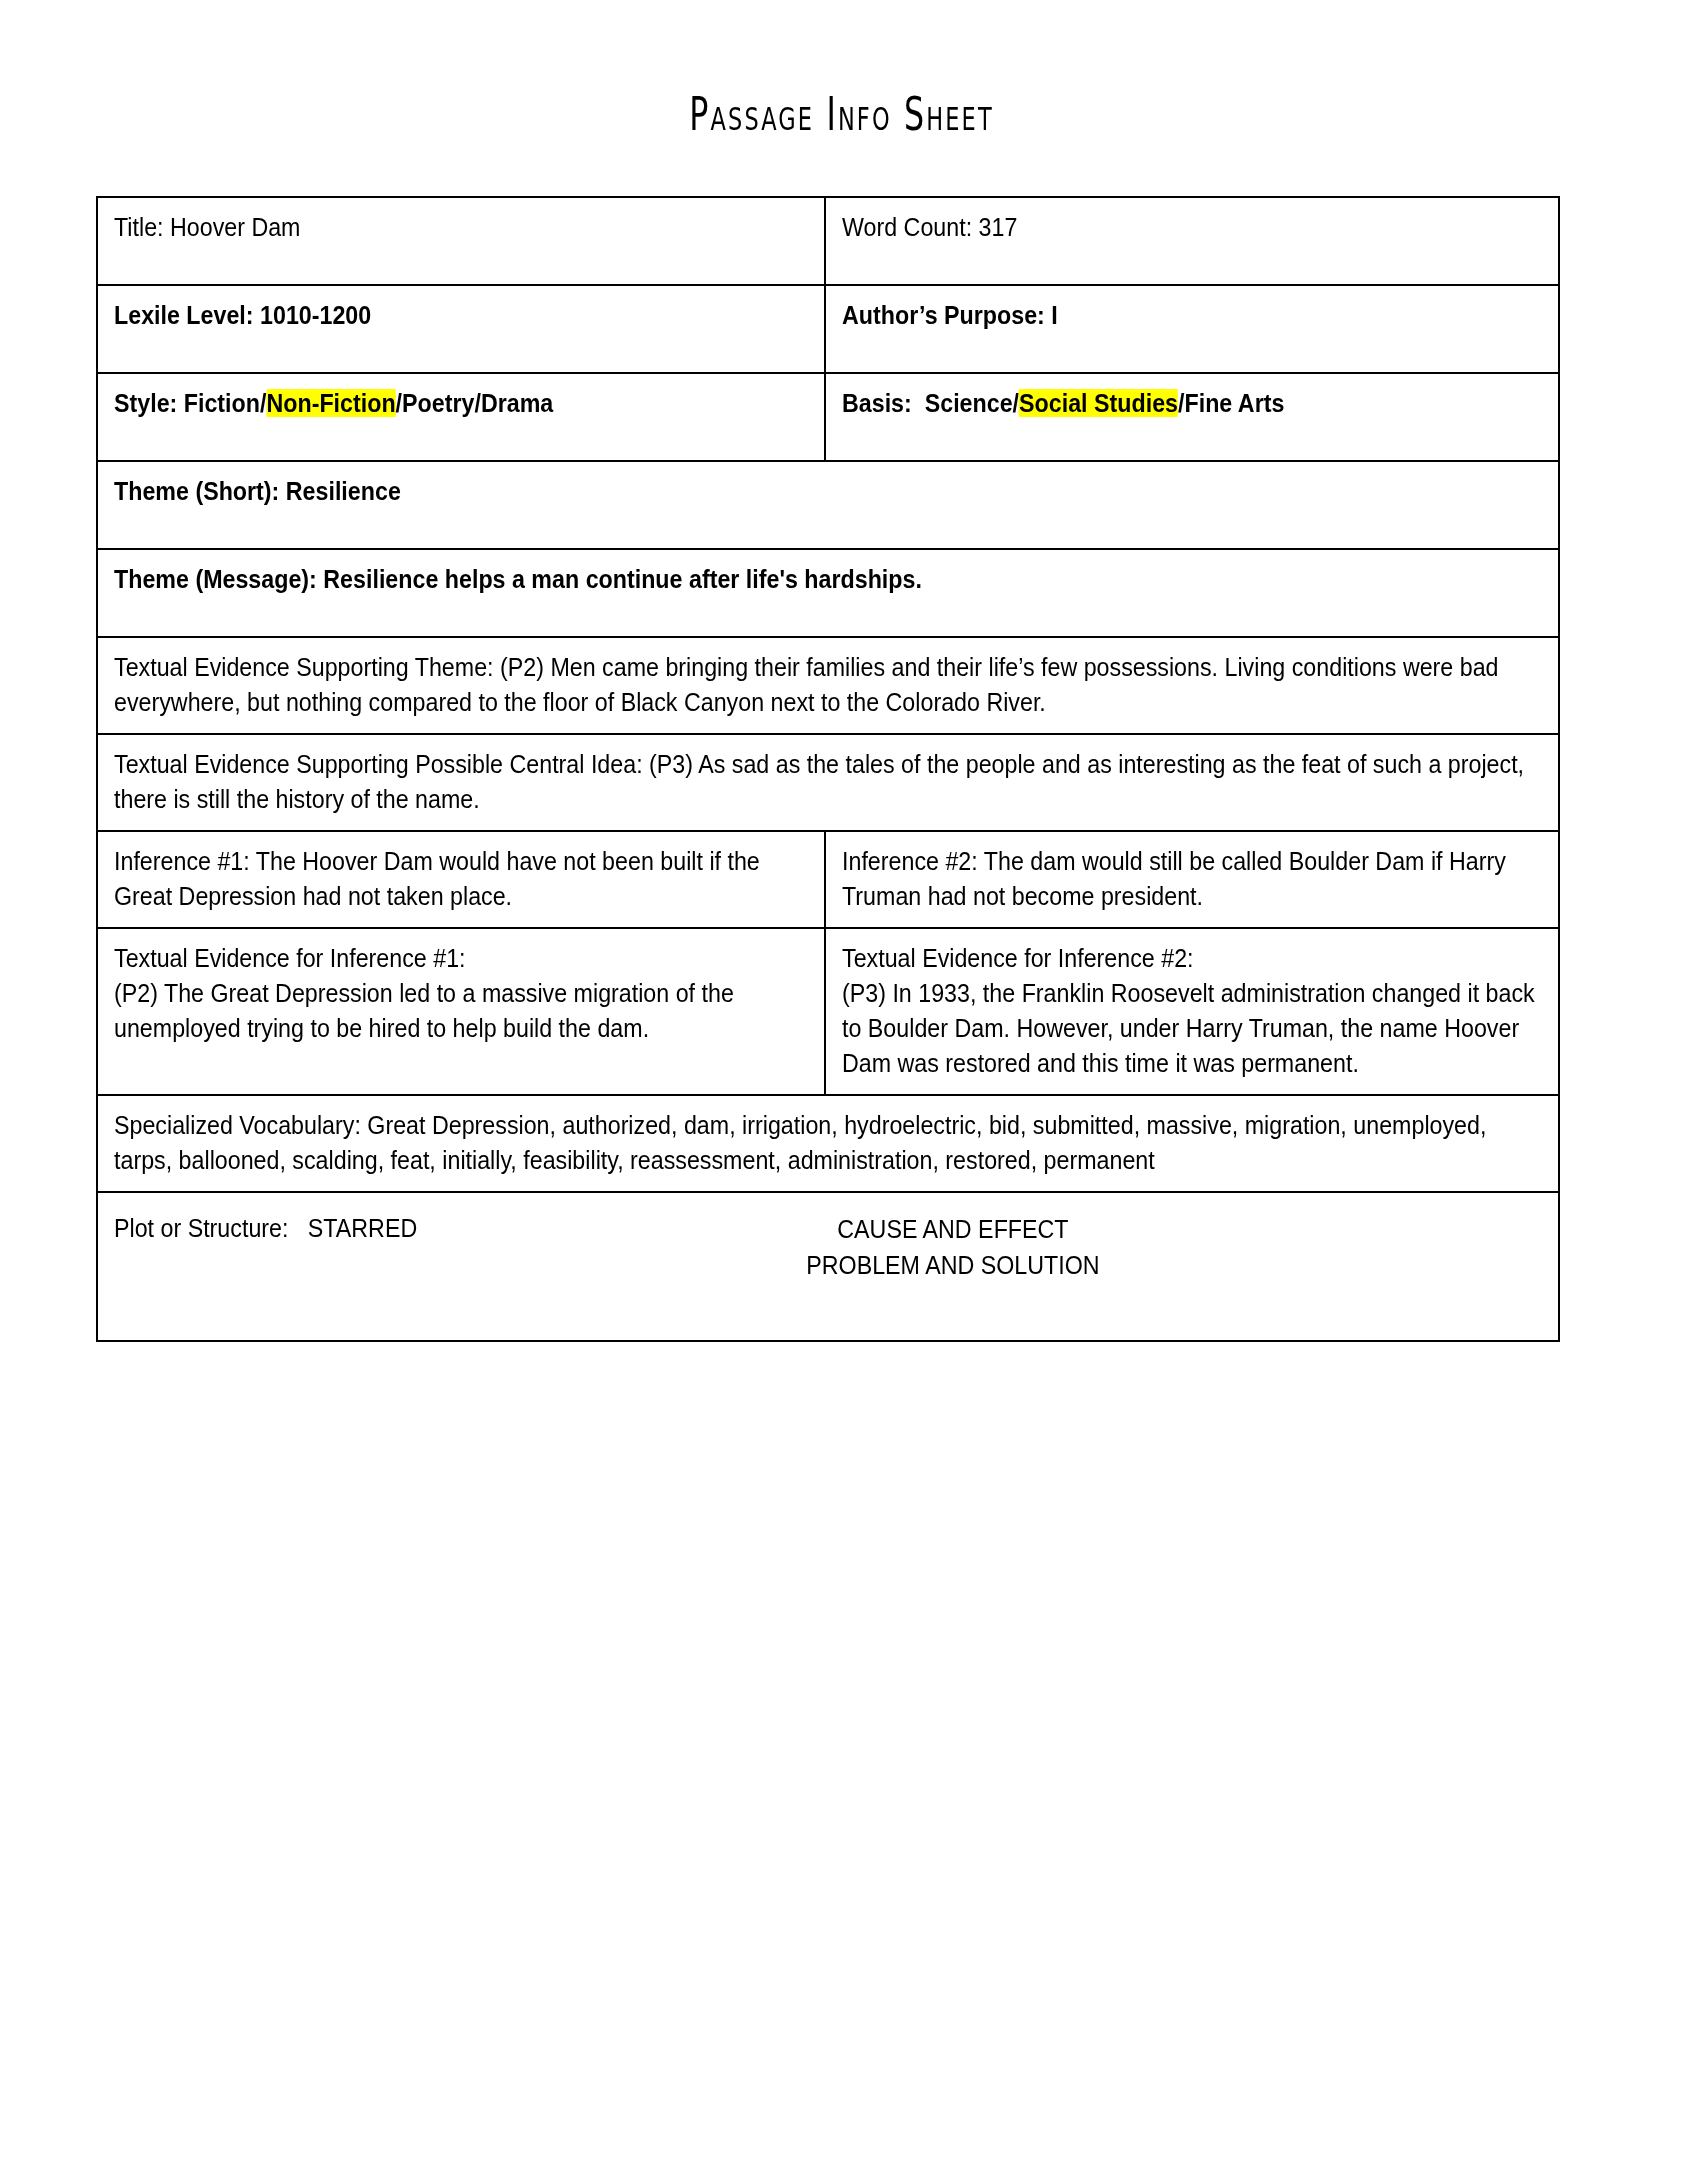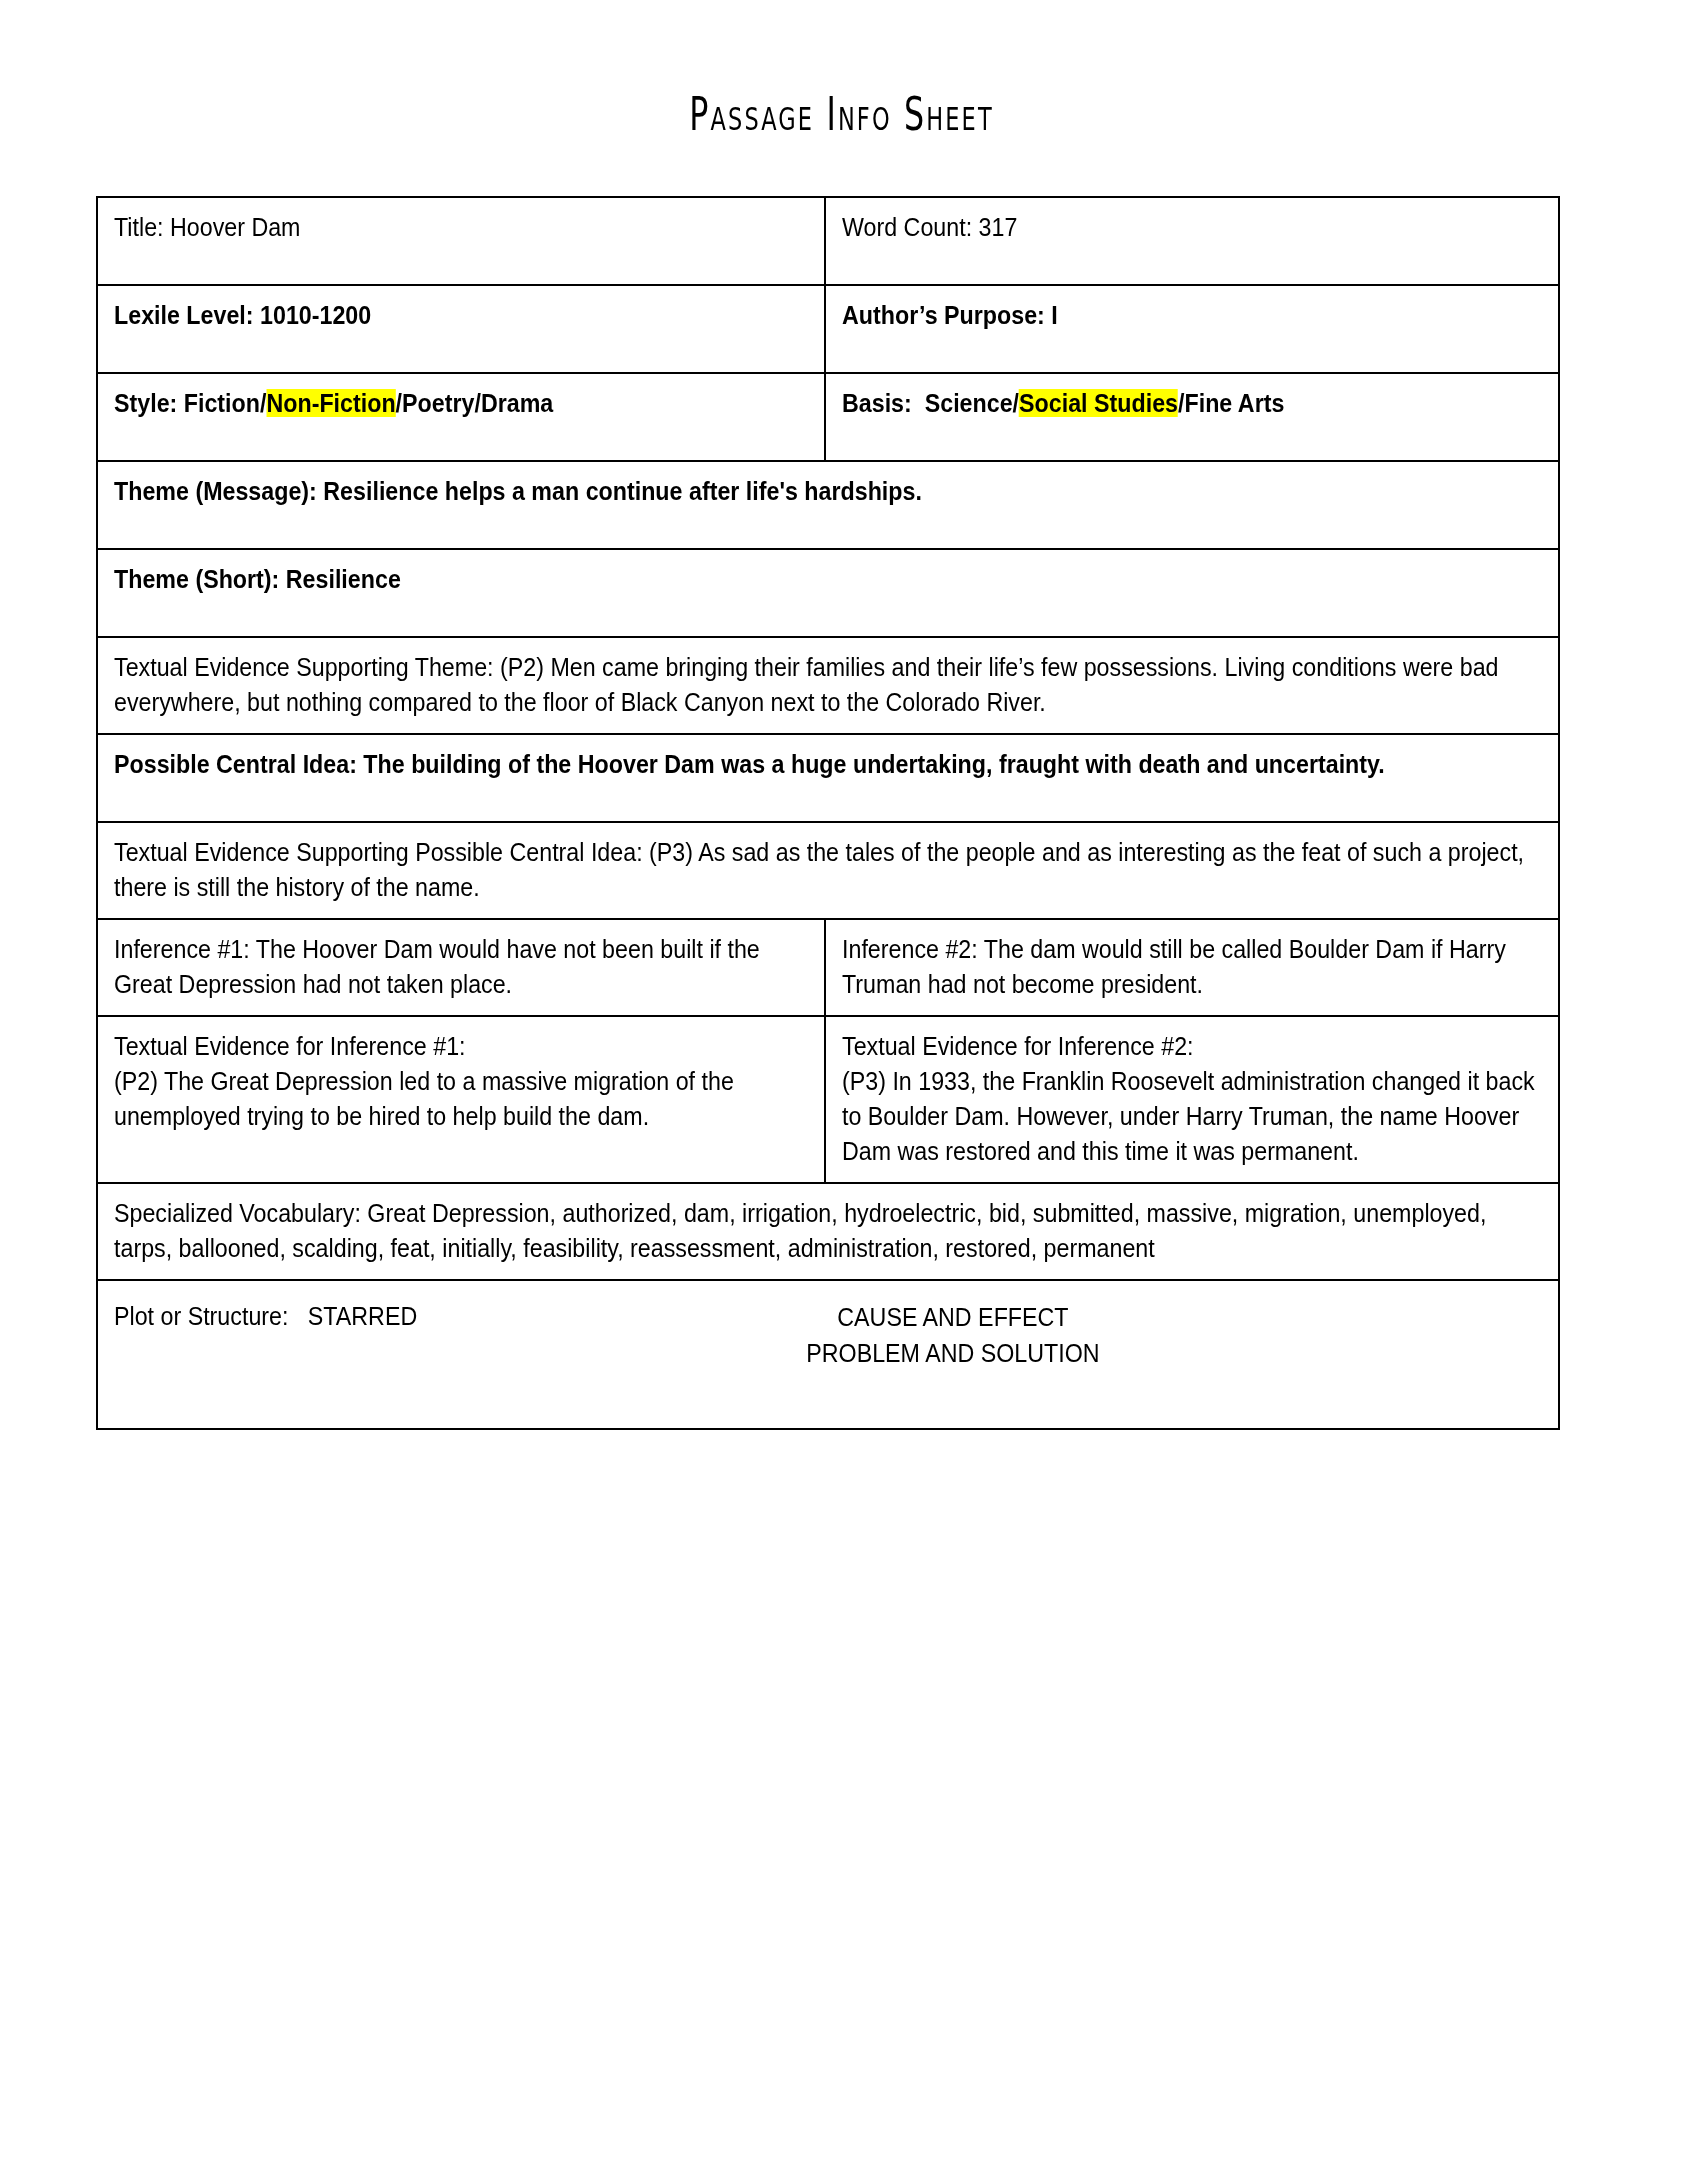--- a/index.html
+++ b/index.html
@@ -144,41 +144,36 @@
         <td>
           <span class="cellwrap"><span>Style: </span><span>Fiction</span><span>/</span><span class="hl">Non-Fiction</span><span>/</span><span>Poetry</span><span>/</span><span>Drama</span></span>
         </td>
         <td>
           <span class="cellwrap"><span class="nowrapline">Basis:  </span><span>Science</span><span>/</span><span class="hl">Social Studies</span><span>/</span><span>Fine Arts</span></span>
         </td>
       </tr>
 
       <tr class="row-h2">
         <td colspan="2">
+          <span class="cellwrap">Theme (Short): Resilience</span>
+        </td>
+      </tr>
+
+      <tr class="row-h2">
+        <td colspan="2">
           <span class="cellwrap">Theme (Message): Resilience helps a man continue after life's hardships.</span>
-        </td>
-      </tr>
-
-      <tr class="row-h2">
-        <td colspan="2">
-          <span class="cellwrap">Theme (Short): Resilience</span>
         </td>
       </tr>
 
       <tr>
         <td colspan="2" class="pad-tall">
           <span class="cellwrap tight">Textual Evidence Supporting Theme: (P2) Men came bringing their families and their life’s few possessions. Living conditions were bad everywhere, but nothing compared to the floor of Black Canyon next to the Colorado River.</span>
         </td>
       </tr>
 
-      <tr class="row-h2">
-        <td colspan="2">
-          <span class="cellwrap">Possible Central Idea: The building of the Hoover Dam was a huge undertaking, fraught with death and uncertainty.</span>
-        </td>
-      </tr>
 
       <tr>
         <td colspan="2" class="pad-tall">
           <span class="cellwrap tight">Textual Evidence Supporting Possible Central Idea: (P3) As sad as the tales of the people and as interesting as the feat of such a project, there is still the history of the name.</span>
         </td>
       </tr>
 
       <tr>
         <td class="pad-tall">
           <span class="cellwrap tight">Inference #1: The Hoover Dam would have not been built if the Great Depression had not taken place.</span>

